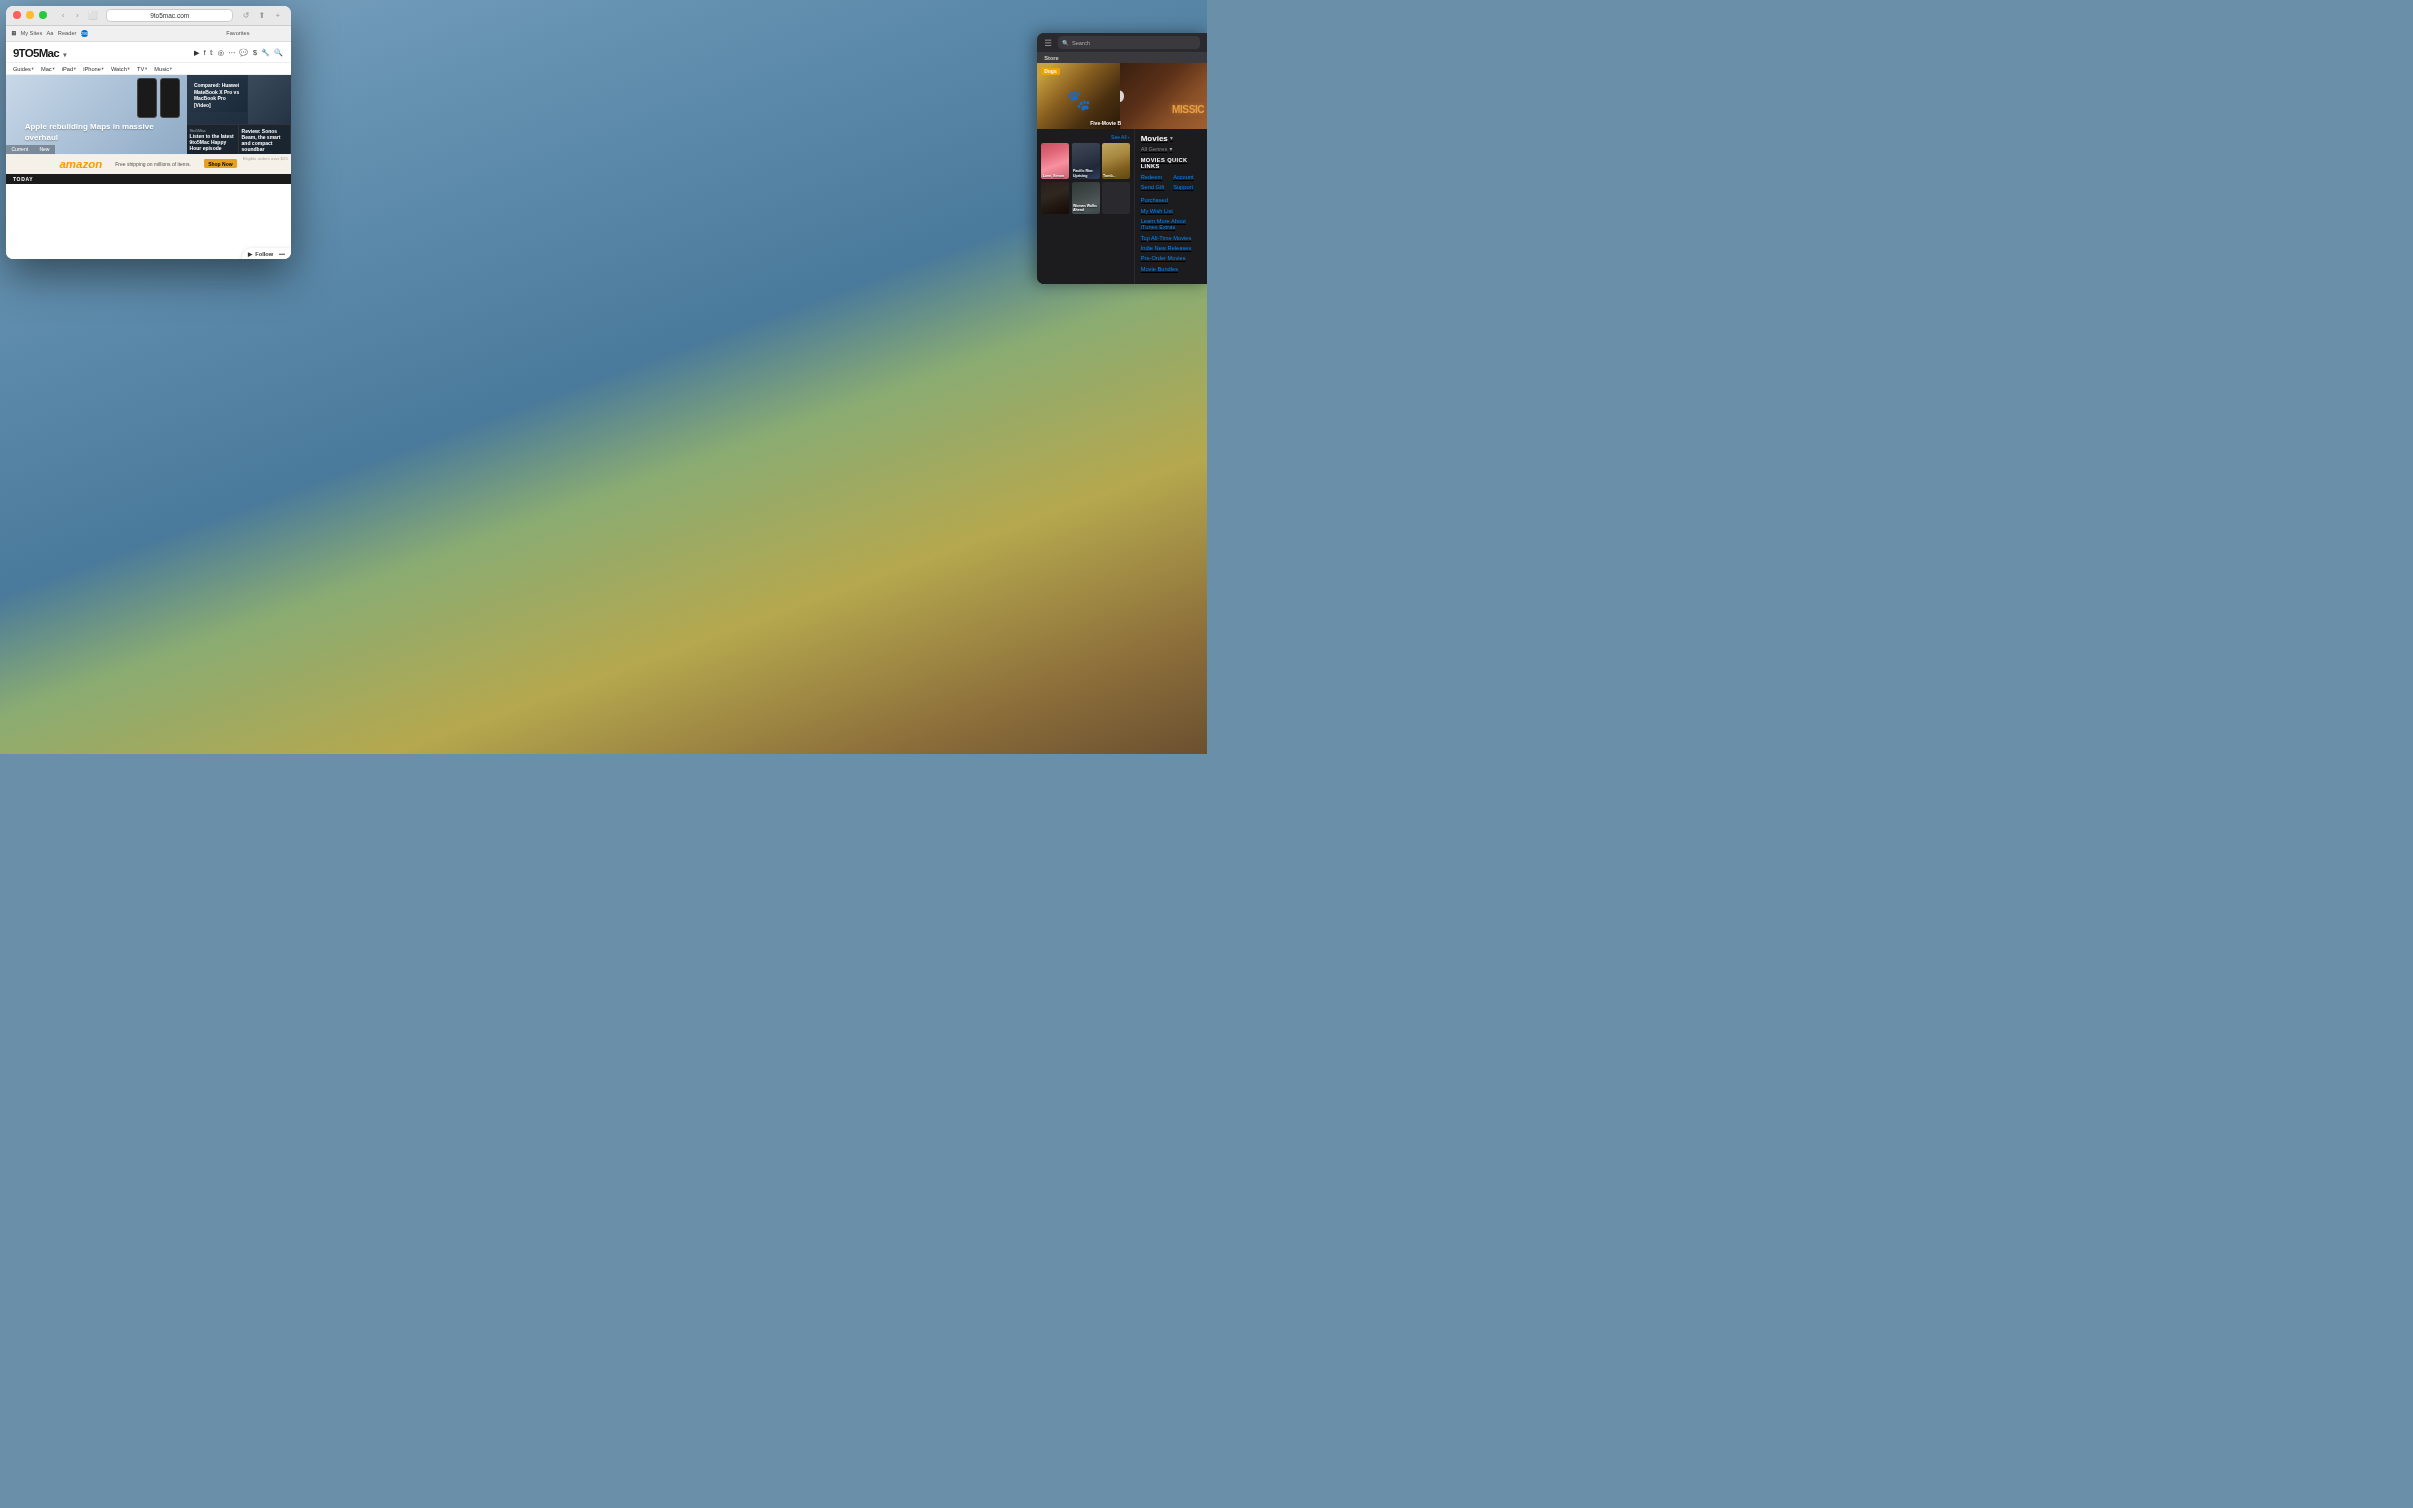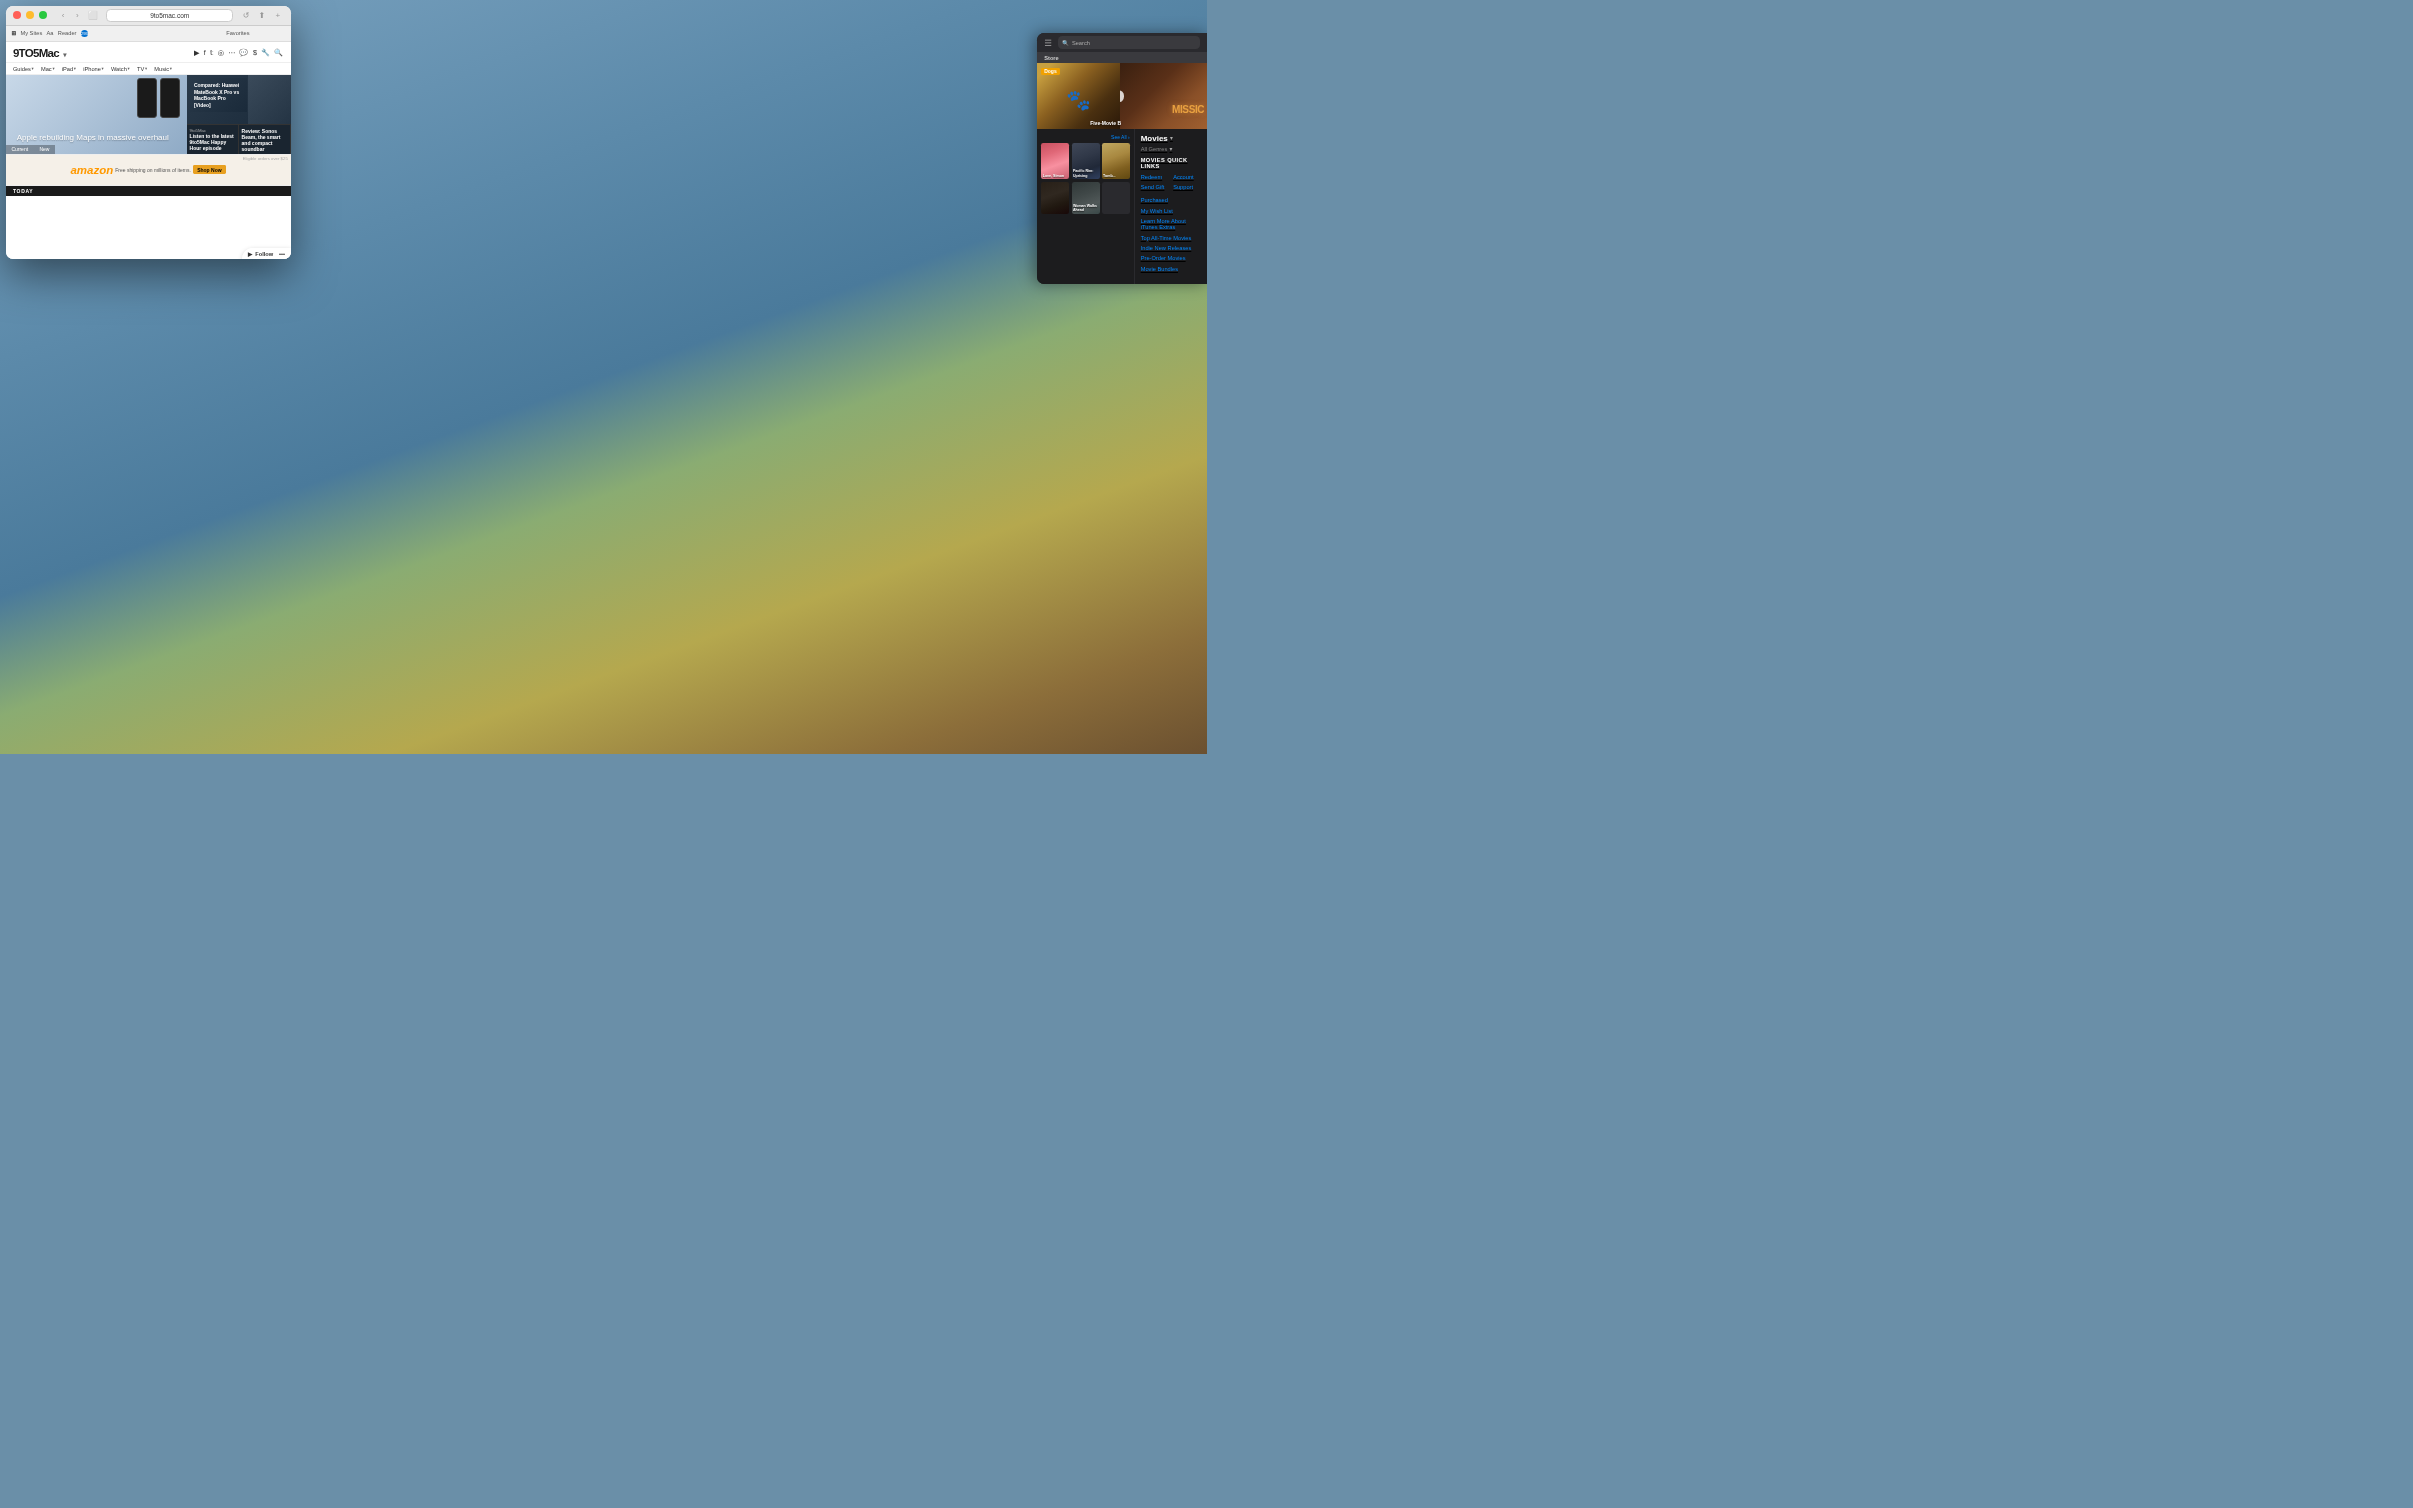--- a/index.html
+++ b/index.html
@@ -174,26 +174,26 @@
       width: 20px;
       height: 40px;
       background: #1a1a1a;
       border-radius: 2.9px;
       border: 0.7px solid #444;
     }
 
     .hero-text {
       color: #fff;
       font-size: 8px;
-      font-weight: 400;
+      font-weight: 700;
       line-height: 1.3;
       text-shadow: 0 0.7px 1.4px rgba(0,0,0,0.3);
       position: absolute;
       bottom: 10.8px;
-      left: 11px;
+      left: 19px;
     }
 
     .hero-tabs {
       position: absolute;
       bottom: 0;
       left: 0;
       display: flex;
       gap: 0;
     }
 
@@ -257,27 +257,27 @@
 
     .hero-bottom-item .item-title {
       color: #fff;
       font-size: 5px;
       font-weight: 600;
       line-height: 1.2;
     }
 
     .ad-banner {
       background: #f5f0e8;
-      height: 32px;
+      height: 20px;
       display: flex;
       align-items: center;
       justify-content: center;
       border-top: 0.7px solid #eee;
       border-bottom: 0.7px solid #eee;
-      gap: 2px;
+      gap: 13px;
       position: relative;
     }
 
     .ad-label {
       position: absolute;
       top: 1.4px;
       right: 2.9px;
       font-size: 4.3px;
       color: #aaa;
     }

